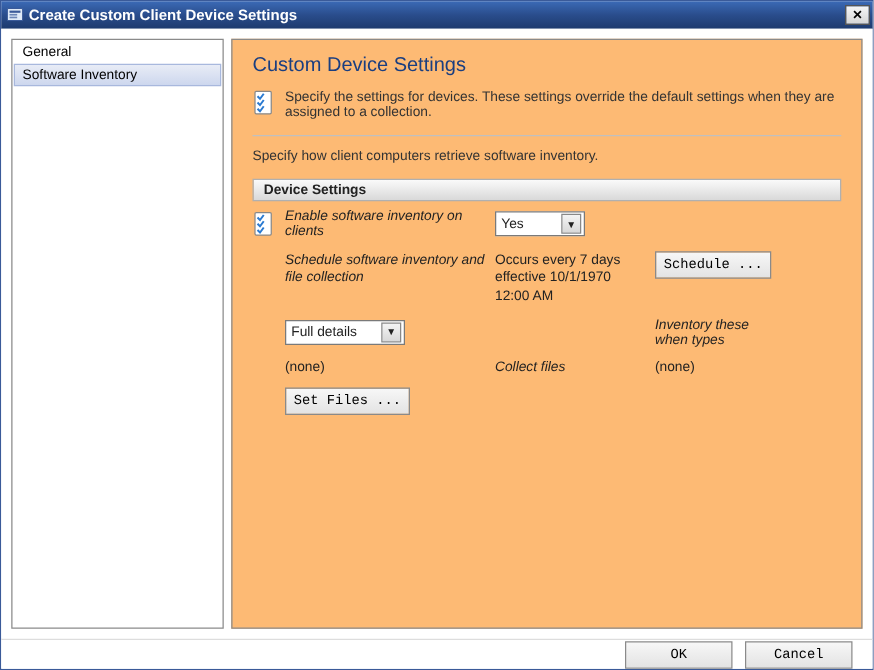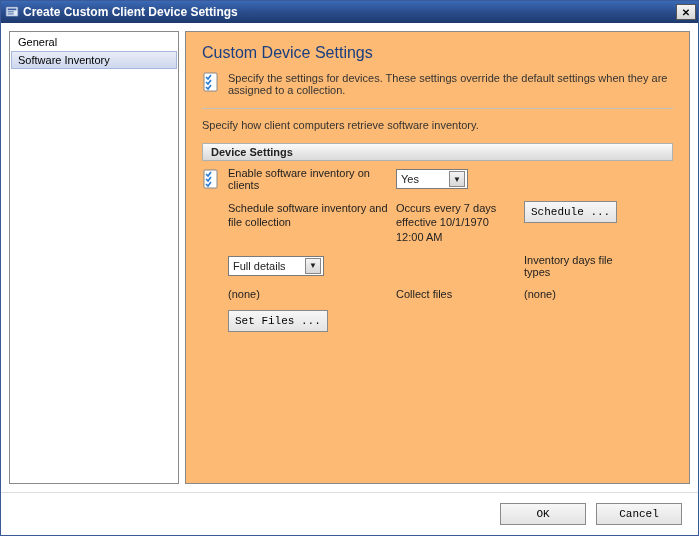--- a/index.html
+++ b/index.html
@@ -123,21 +123,21 @@
     padding-top: 2px;
   }
   .settings-grid {
     flex: 1;
     display: grid;
     grid-template-columns: 160px 120px 96px;
     column-gap: 8px;
     row-gap: 10px;
     align-items: center;
   }
-  .settings-grid .label { color: #222; }
+  .settings-grid .label { color: #222; font-style: italic; }
   .settings-grid .value { color: #222; }
   .settings-grid .tall { align-self: flex-start; line-height: 1.3; }
   .win-select {
     width: 84px;
     height: 20px;
     border: 1px solid #7a7a7a;
     background: #fff;
     display: flex;
     align-items: center;
     padding: 0 2px 0 4px;
@@ -157,21 +157,21 @@
     min-width: 90px;
     background: linear-gradient(to bottom, #f7f7f7, #e3e3e3);
     border: 1px solid #8a8a8a;
     font-family: Liberation Mono, monospace;
     font-size: 11px;
     cursor: pointer;
     padding: 0 6px;
     text-align: center;
   }
   .footer {
-    height: 43px;
+    height: 24px;
     border-top: 1px solid #ddd;
     display: flex;
     justify-content: flex-end;
     align-items: center;
     gap: 10px;
     padding: 0 16px;
     background: #fff;
   }
   .footer .win-btn { min-width: 86px; }
   svg.checklist { width: 20px; height: 20px; }
@@ -259,21 +259,21 @@
           </div>
 
           <div class="value">
             <div class="win-select" style="width:96px">
               <span class="sel-text">Full details</span>
               <span class="sel-arrow">▼</span>
             </div>
           </div>
           <div></div>
 
-          <div class="label">Inventory days file types</div>
+          <div class="label">Inventory these when types</div>
           <div class="value">(none)</div>
 
           <div class="label">Collect files</div>
           <div class="value">(none)</div>
           <div>
             <button class="win-btn">Set Files ...</button>
           </div>
 
         </div>
       </div>

